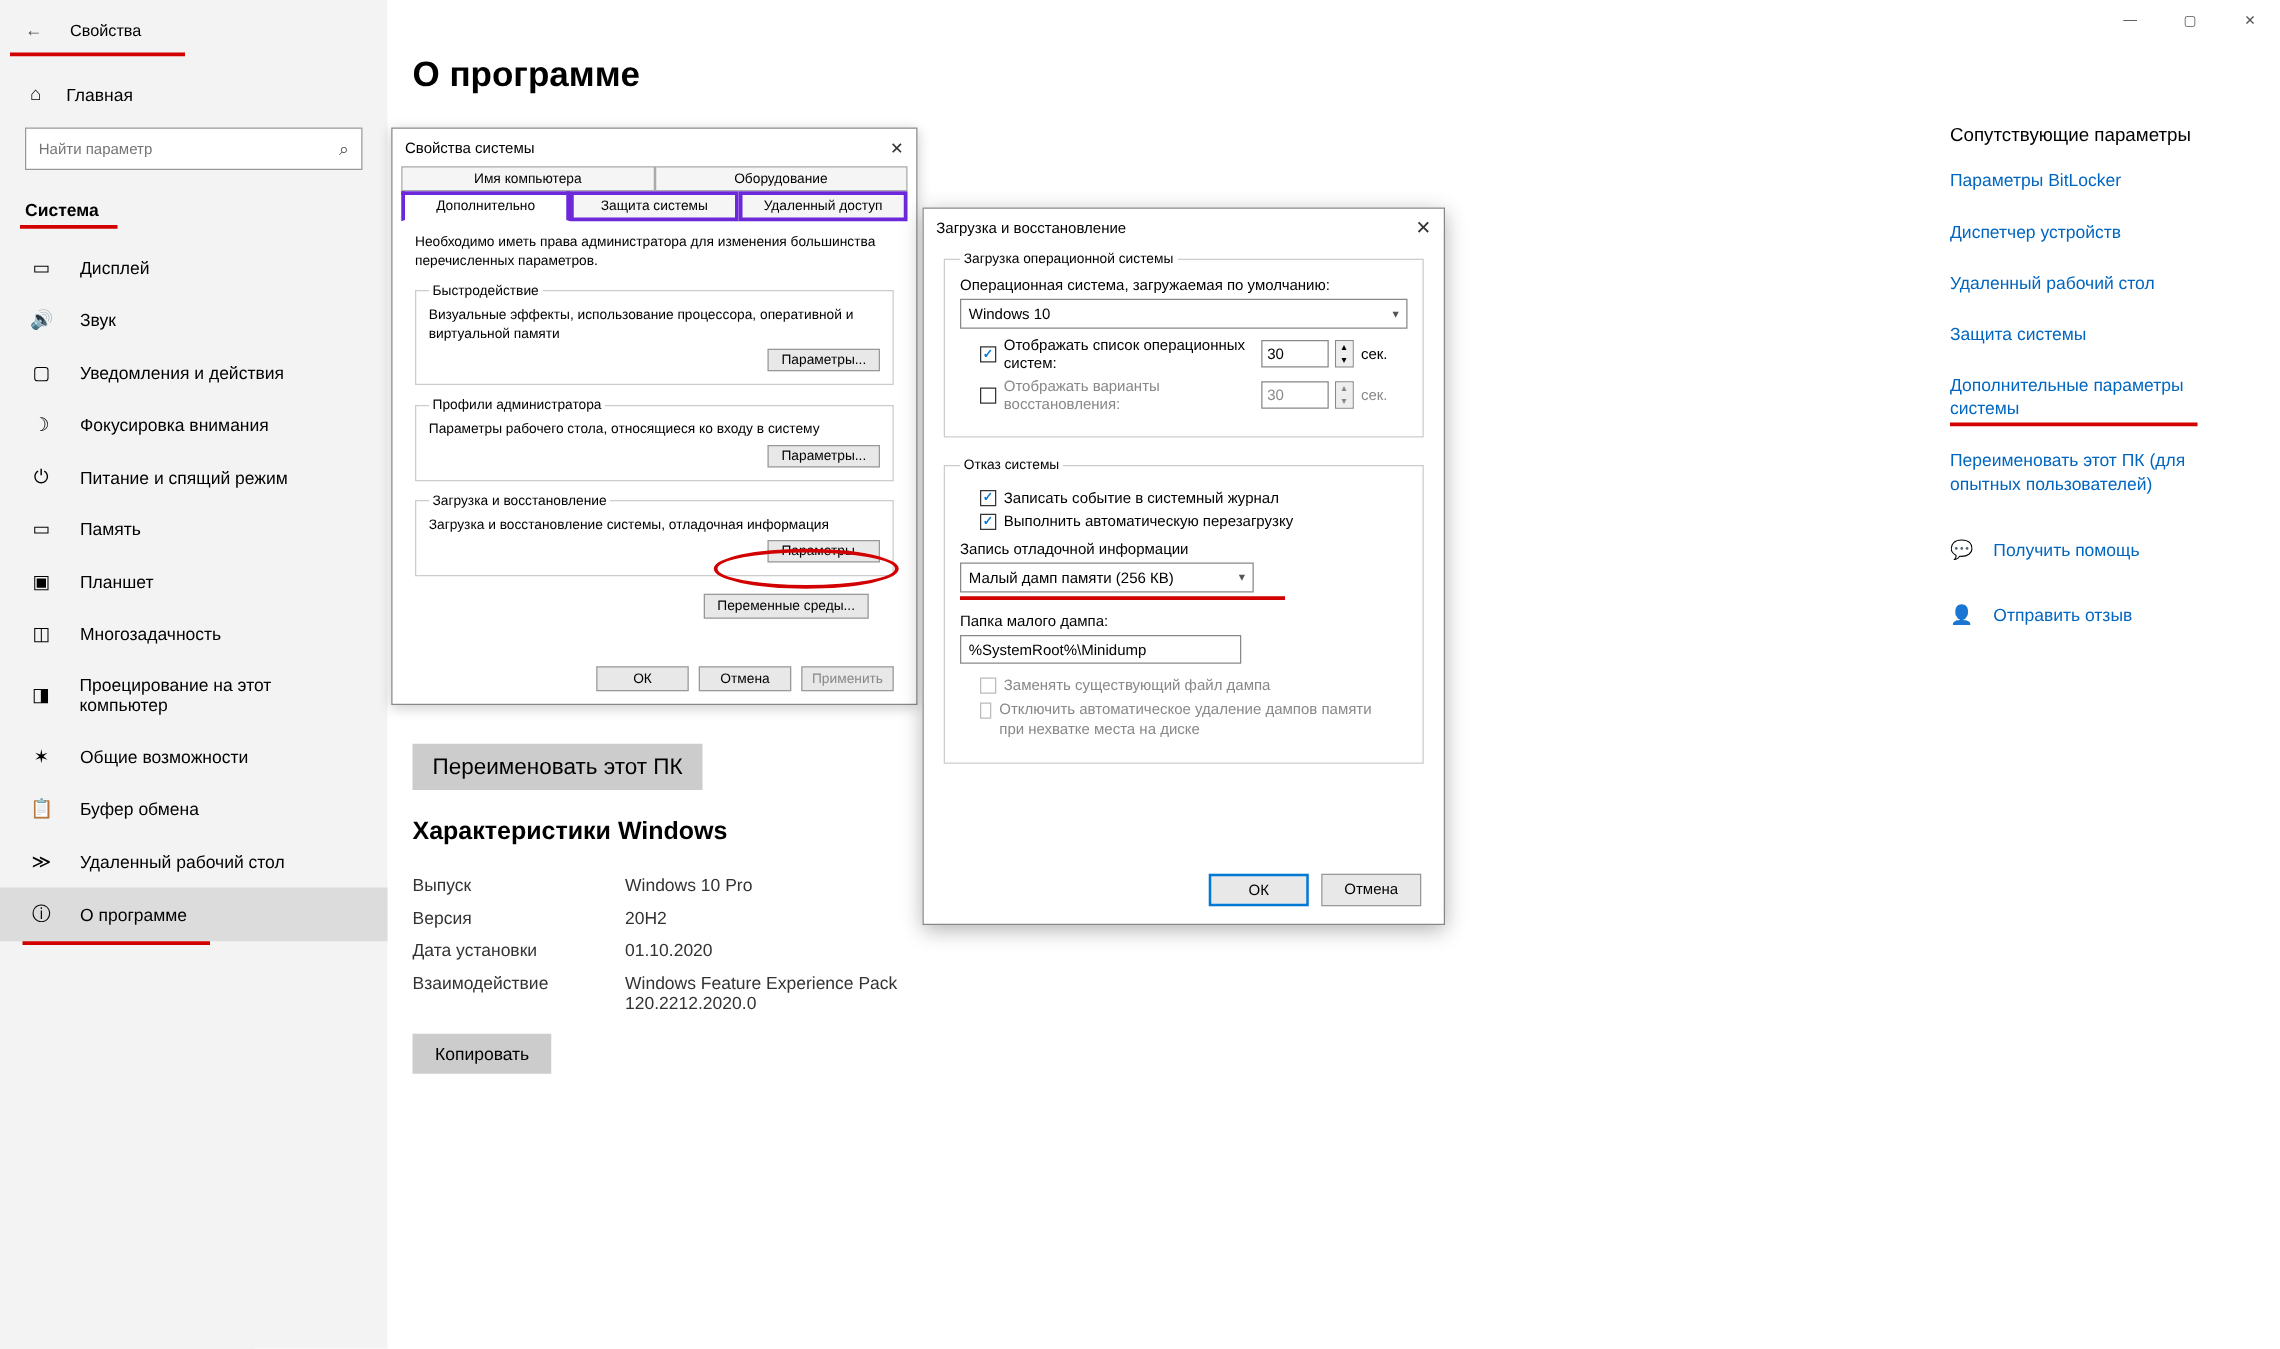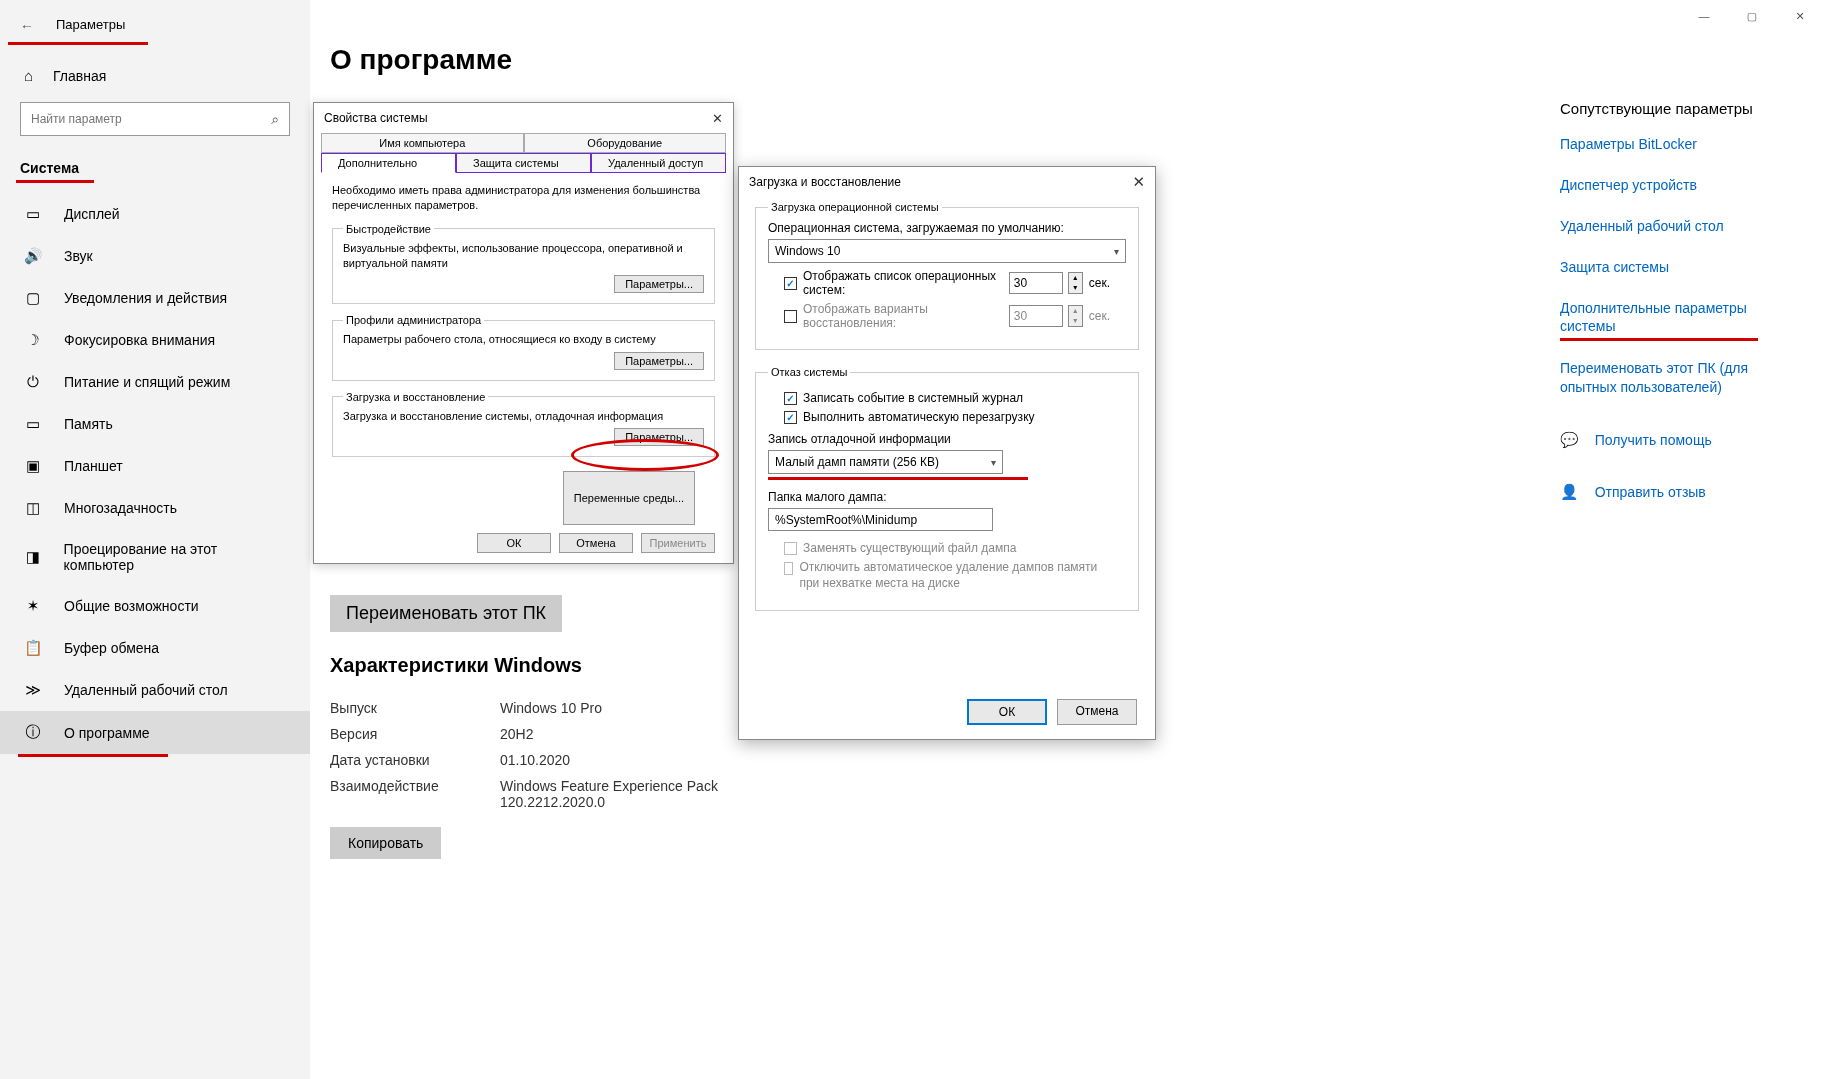--- a/index.html
+++ b/index.html
@@ -38,30 +38,30 @@
 .copy-btn { background: #ccc; border: none; padding: 8px 18px; font-size: 14px; margin-top: 12px; }
 
 
 .dlg1 { position: absolute; left: 313px; top: 102px; width: 421px; height: 462px; background: #fff; border: 1px solid #888; box-shadow: 0 2px 10px rgba(0,0,0,.2); font-size: 12px; }
 .dlg1-titlebar { height: 30px; display: flex; align-items: center; padding: 0 10px; }
 .dlg1-titlebar .t { flex: 1; font-size: 12px; }
 .dlg1-titlebar .x { font-size: 13px; color: #333; }
 .tab-row1 { display: flex; border-bottom: 0; margin: 0 7px; }
 .tab1 { flex: 1; text-align: center; padding: 3px 0; border: 1px solid #aaa; background: #f5f5f5; font-size: 11px; }
 .tab-row2 { display: flex; margin: 0 7px; }
-.tab2 { flex: 1; padding: 3px 16px; border: 1px solid #6d28d9; background: #f5f5f5; font-size: 11px; }
+.tab2 { flex: 1; text-align: center; padding: 3px 16px; border: 3px solid #6d28d9; background: #f5f5f5; font-size: 11px; }
 .tab2.active { background: #fff; border-bottom: 1px solid #fff; position: relative; z-index: 1; }
 .dlg1-body { padding: 10px 18px; }
 .dlg1-note { font-size: 11px; line-height: 1.35; margin-bottom: 10px; }
 fieldset { border: 1px solid #ccc; padding: 6px 10px 10px 10px; margin-bottom: 10px; }
 legend { font-size: 11px; padding: 0 3px; }
 .fs-desc { font-size: 11px; line-height: 1.4; margin-bottom: 4px; }
 .fs-btn { float: right; font-size: 11px; padding: 2px 10px; background: #e8e8e8; border: 1px solid #999; }
 .clear { clear: both; }
-.env-btn { float: right; font-size: 11px; padding: 20px 10px; margin-right: 20px; margin-top: 4px; background: #e8e8e8; border: 1px solid #999; }
+.env-btn { float: right; font-size: 11px; padding: 3px 10px; margin-right: 20px; margin-top: 4px; background: #e8e8e8; border: 1px solid #999; }
 .dlg1-bottom { position: absolute; bottom: 10px; right: 18px; display: flex; gap: 8px; }
 .dlg-btn { font-size: 11px; padding: 3px 0; width: 74px; background: #e8e8e8; border: 1px solid #999; text-align: center; }
 .dlg-btn.disabled { color: #888; }
 .red-circle { position: absolute; border: 3px solid #d20000; border-radius: 50%; pointer-events: none; }
 
 
 .dlg2 { position: absolute; left: 738px; top: 166px; width: 418px; height: 574px; background: #fff; border: 1px solid #888; box-shadow: 0 4px 16px rgba(0,0,0,.3); font-size: 12px; }
 .dlg2-titlebar { height: 30px; display: flex; align-items: center; padding: 0 10px; }
 .dlg2-titlebar .t { flex: 1; font-size: 12px; }
 .dlg2-titlebar .x { font-size: 15px; color: #333; }
@@ -99,21 +99,21 @@
 
 <div class="win-controls">
   <div>—</div>
   <div>▢</div>
   <div>✕</div>
 </div>
 
 <div class="sidebar">
   <div class="sidebar-header">
     <span class="back-arrow">←</span>
-    <span class="header-title">Параметры</span>
+    <span class="header-title">Свойства</span>
   </div>
   <div class="header-underline"></div>
   <div class="home-row">
     <span class="icon">⌂</span>
     <span>Главная</span>
   </div>
   <div class="search-box">
     <input placeholder="Найти параметр" style="">
     <span class="srch-icon">⌕</span>
   </div>

